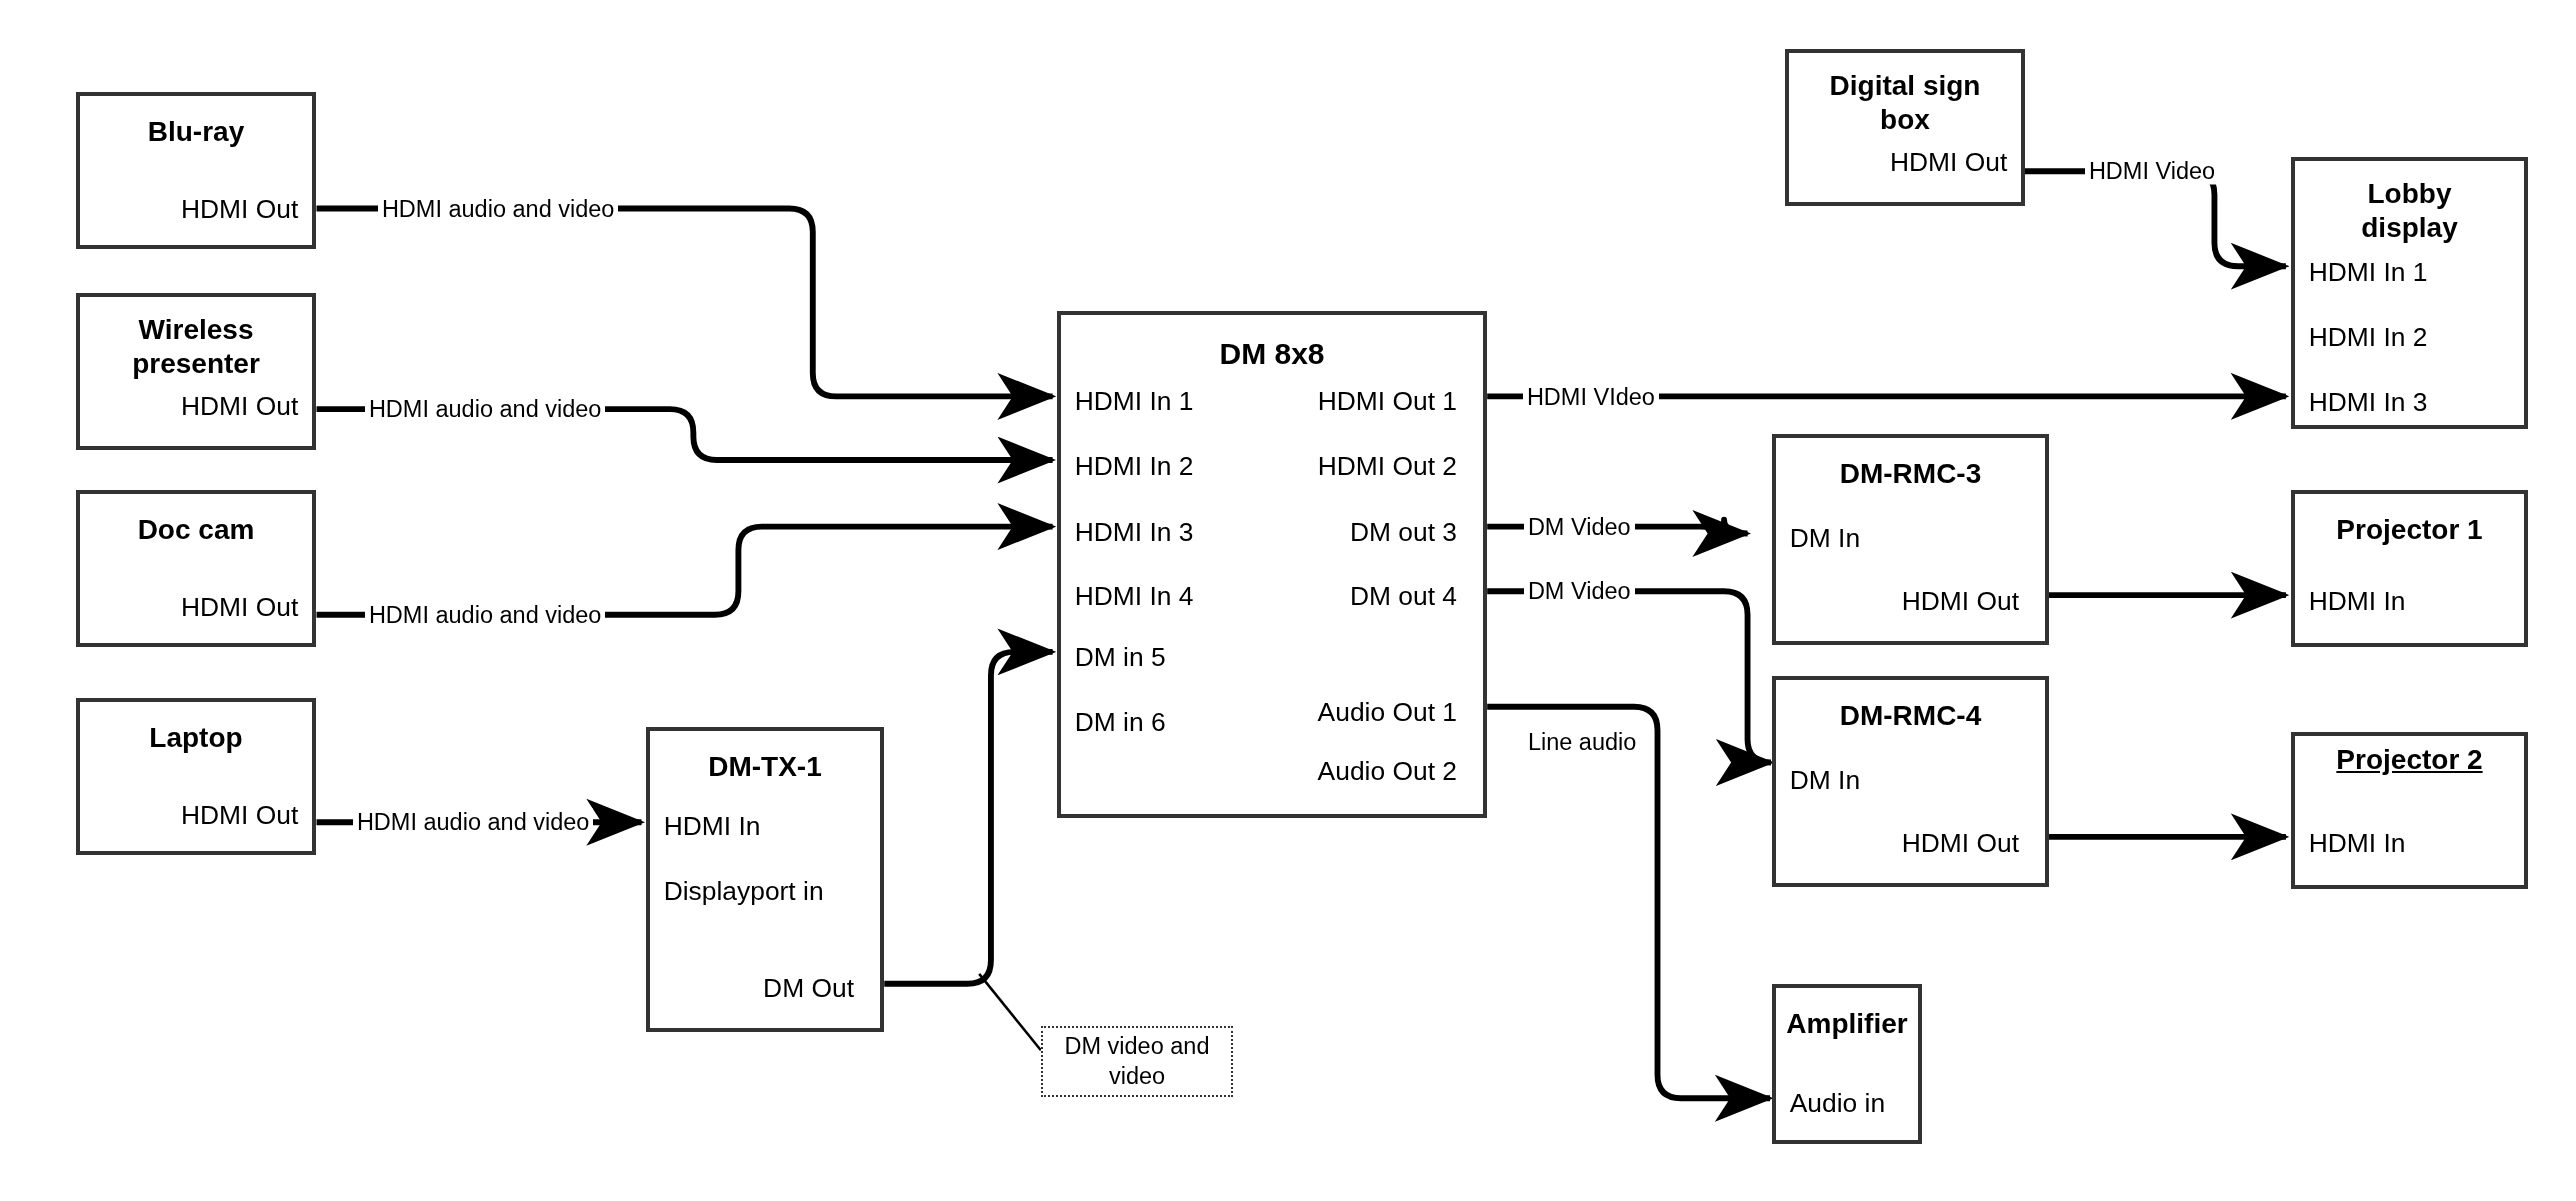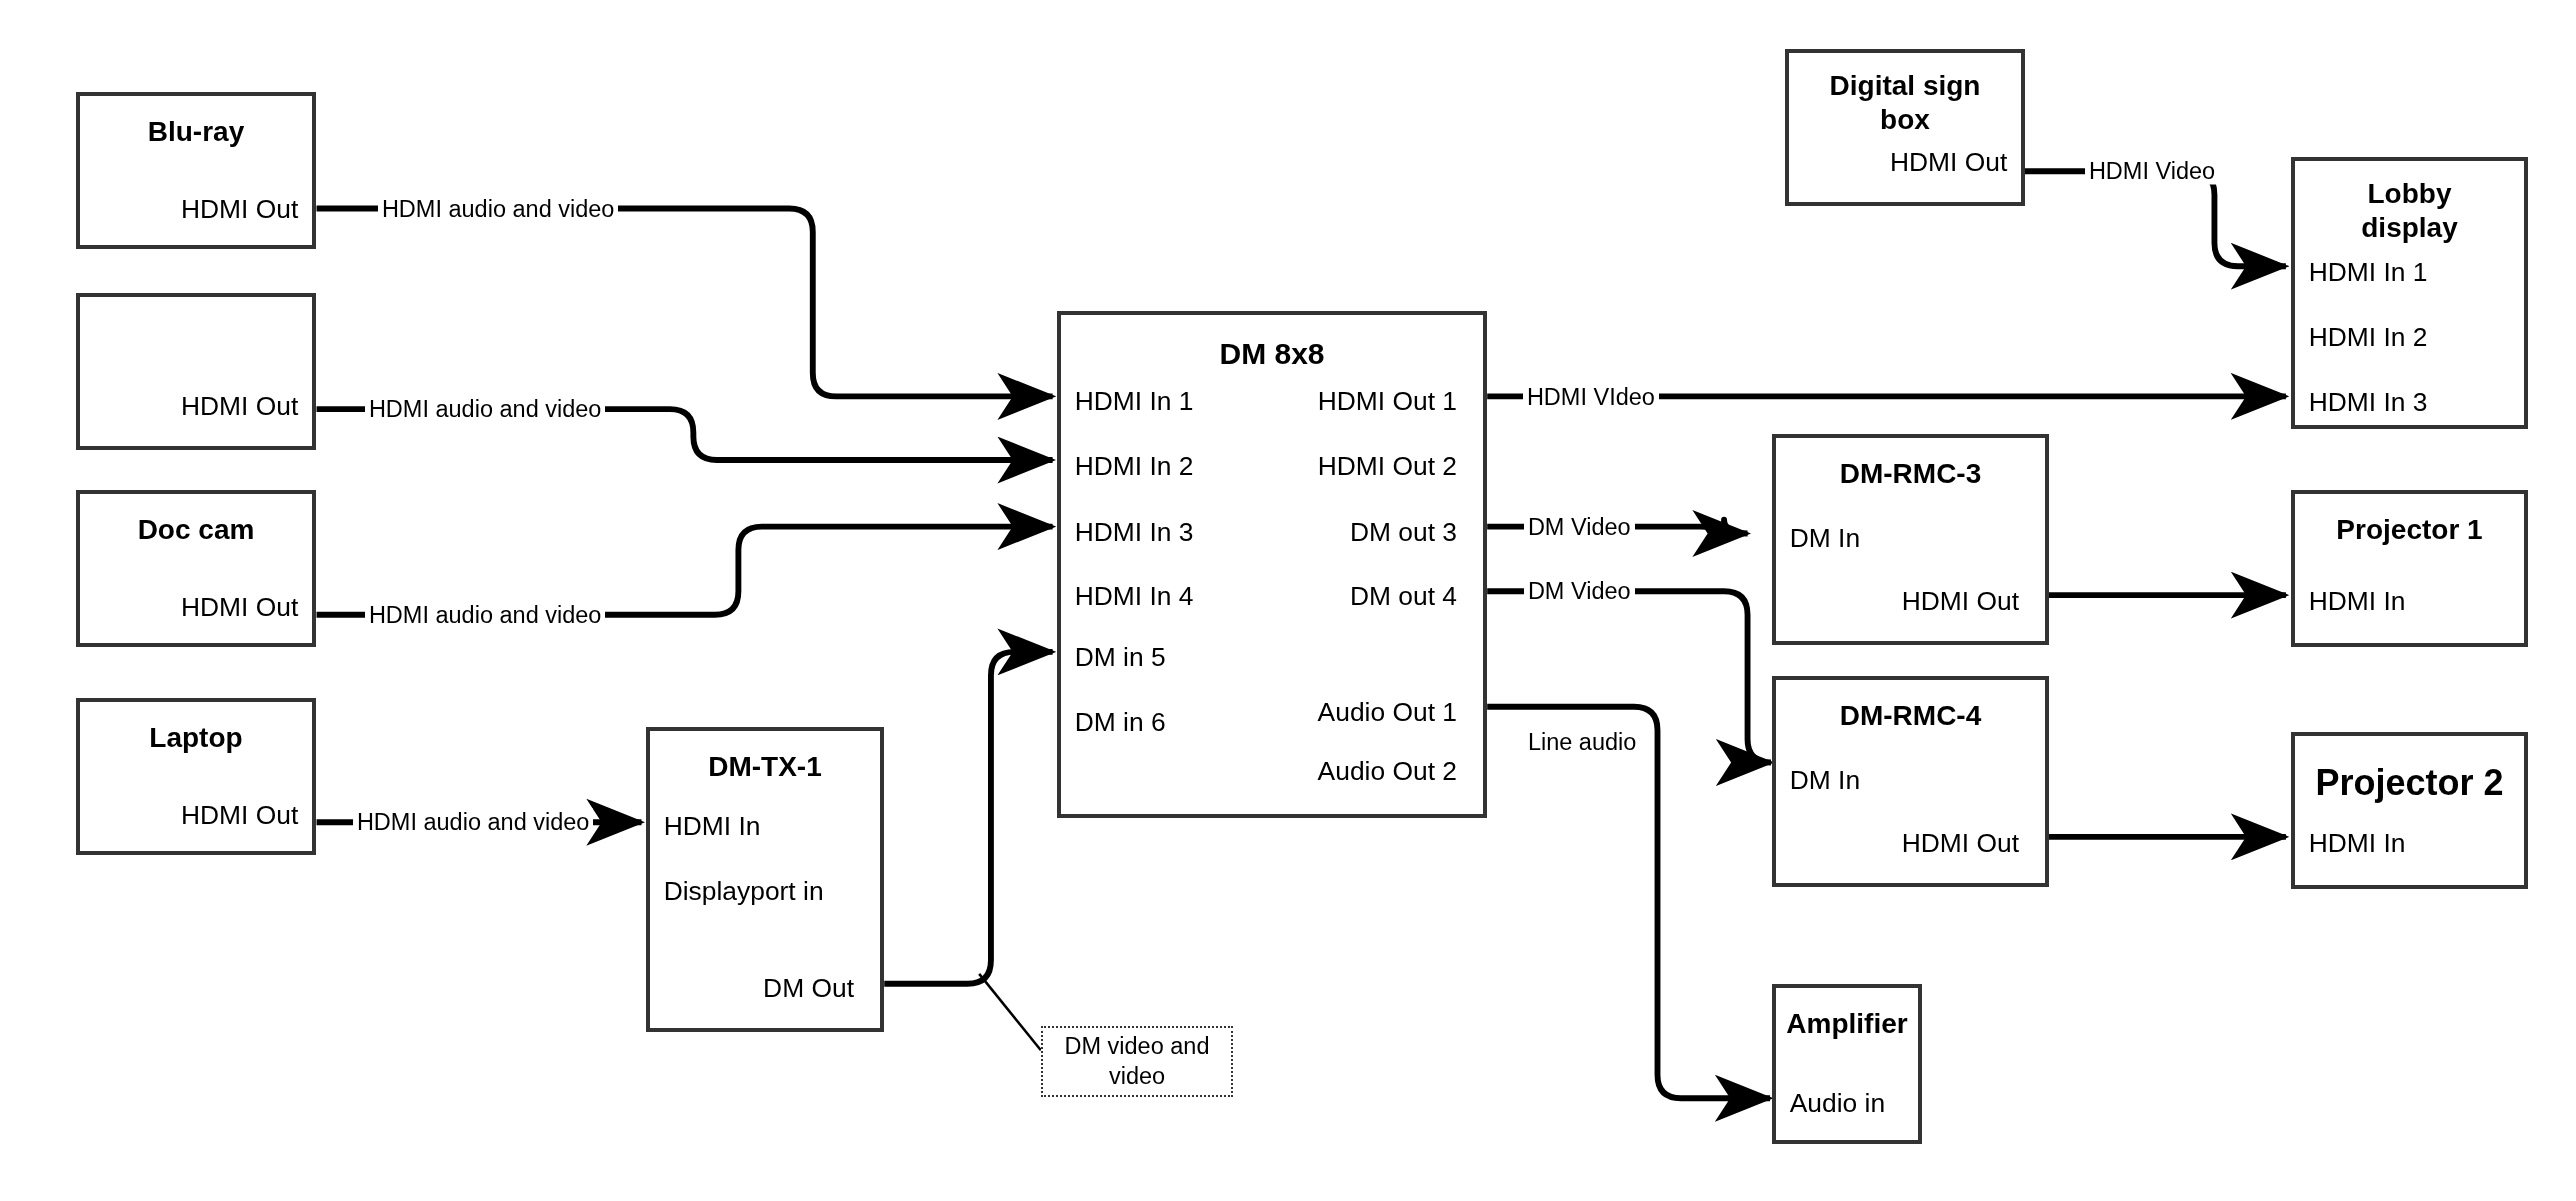--- a/index.html
+++ b/index.html
@@ -69,20 +69,21 @@
   <div class="elabel" style="left:1524px;top:527px;font-size:23.5px;">DM Video</div>
   <div class="elabel" style="left:1524px;top:591px;font-size:23.5px;">DM Video</div>
   <div class="elabel" style="left:1524px;top:707px;font-size:23.5px;margin-top:35px;">Line audio</div>
 
   <div class="node" style="left:76px;top:92px;width:240px;height:157px;">
     <div class="title" style="top:19.6px;font-size:28px;">Blu-ray</div>
     <div class="port l" style="right:13.7px;left:auto;top:98px;font-size:26.4px;">HDMI Out</div>
   </div>
 
   <div class="node" style="left:76px;top:293px;width:240px;height:157px;">
+    <div class="title" style="top:15.7px;font-size:28px;line-height:1.22;padding:0 21.5px;">Wireless presenter</div>
     <div class="port" style="right:13.7px;top:94px;font-size:26.4px;">HDMI Out</div>
   </div>
 
   <div class="node" style="left:76px;top:490px;width:240px;height:157px;">
     <div class="title" style="top:19.6px;font-size:28px;">Doc cam</div>
     <div class="port" style="right:13.7px;top:98px;font-size:26.4px;">HDMI Out</div>
   </div>
 
   <div class="node" style="left:76px;top:698px;width:240px;height:157px;">
     <div class="title" style="top:19.6px;font-size:28px;">Laptop</div>
@@ -137,21 +138,21 @@
     <div class="port l" style="top:85px;font-size:26.4px;">DM In</div>
     <div class="port r" style="top:148px;font-size:26.4px;">HDMI Out</div>
   </div>
 
   <div class="node" style="left:2291px;top:490px;width:237px;height:157px;">
     <div class="title" style="top:19.6px;font-size:28px;">Projector 1</div>
     <div class="port l" style="top:92px;font-size:26.4px;">HDMI In</div>
   </div>
 
   <div class="node" style="left:2291px;top:732px;width:237px;height:157px;">
-    <div class="title" style="top:26px;font-size:36px;">Projector 2</div>
+    <div class="title" style="top:8px;font-size:28px;text-decoration:underline;">Projector 2</div>
     <div class="port l" style="top:92px;font-size:26.4px;">HDMI In</div>
   </div>
 
   <div class="node" style="left:1772px;top:984px;width:150px;height:160px;">
     <div class="title" style="top:19.6px;font-size:28px;">Amplifier</div>
     <div class="port l" style="top:100px;font-size:26.4px;">Audio in</div>
   </div>
 
   <div class="callout" style="left:1041px;top:1026px;width:192px;height:71px;font-size:23.5px;">
     <span>DM video and video</span>

